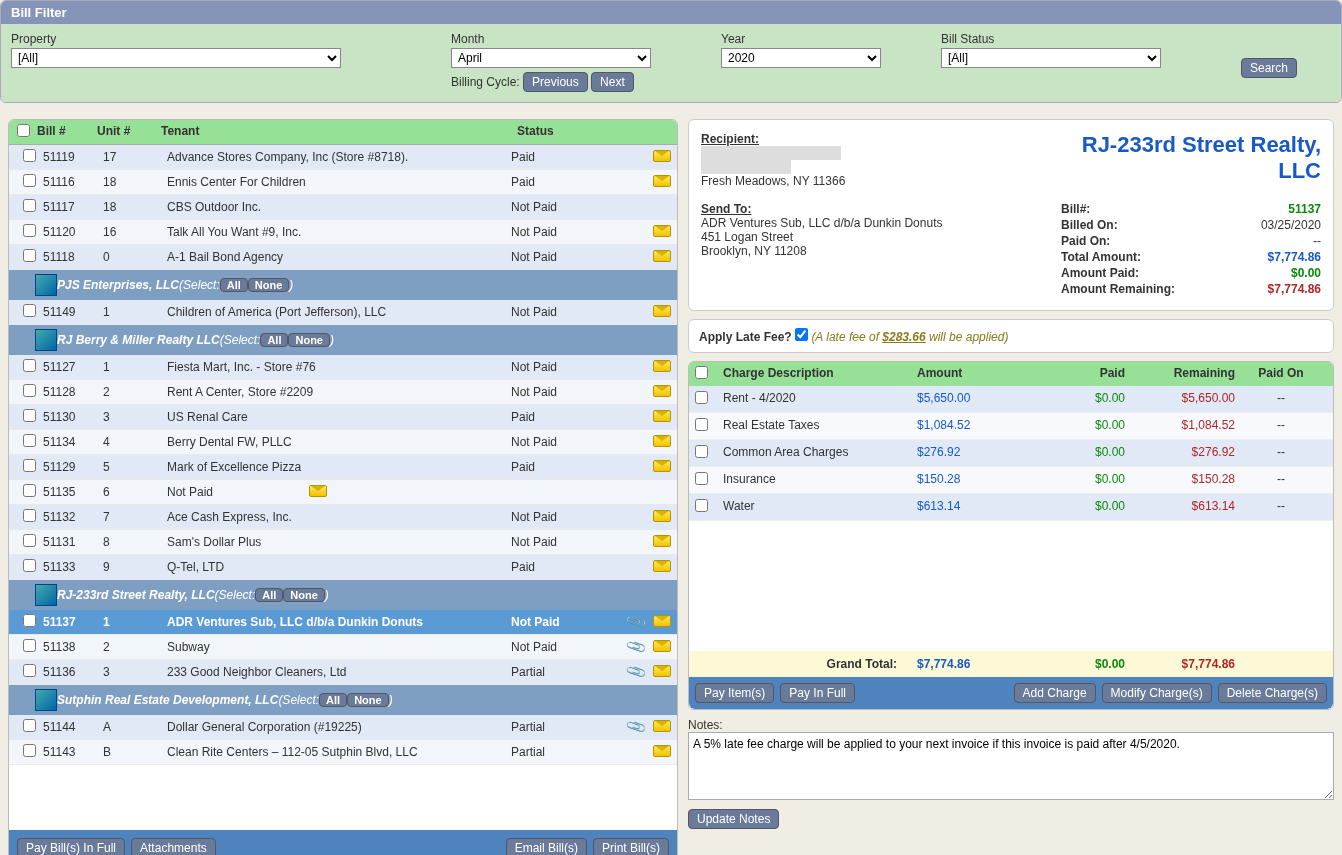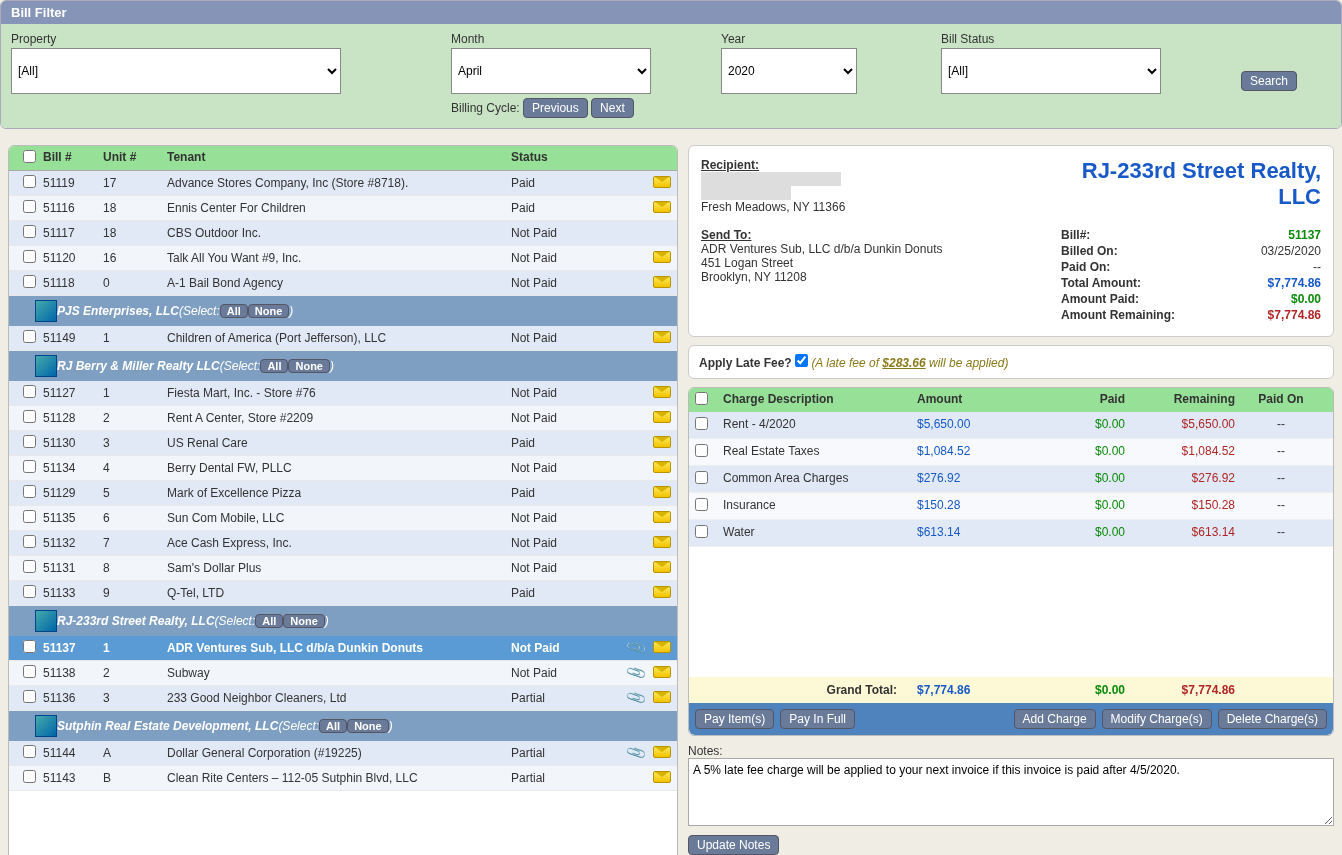--- a/index.html
+++ b/index.html
@@ -4,26 +4,26 @@
 <style>
 * { box-sizing: border-box; margin: 0; padding: 0; }
 body { font-family: Arial, sans-serif; font-size: 12px; background: #f0ede4; color: #333; }
 .container { display: flex; gap: 10px; padding: 8px; }
 .left-panel { width: 670px; }
 .right-panel { flex: 1; }
 .filter-box { border: 1px solid #aab; border-radius: 6px; overflow: hidden; margin-bottom: 8px; }
 .filter-header { background: #8694b8; color: #fff; padding: 4px 10px; font-weight: bold; font-size: 13px; }
 .filter-body { background: #c9e4c5; padding: 8px 10px 10px 10px; display: flex; gap: 20px; align-items: flex-start; }
 .filter-col label { display: block; font-size: 12px; color: #333; margin-bottom: 2px; }
-.filter-col select { font-size: 12px; padding: 14px 2px; background: #fff; border: 1px solid #888; }
+.filter-col select { font-size: 12px; padding: 1px 2px; background: #fff; border: 1px solid #888; }
 .billing-cycle { margin-top: 4px; font-size: 12px; }
 .btn { background: #6a7a99; color: #ffffff; border: 1px solid #556; border-radius: 4px; padding: 2px 8px; font-size: 12px; cursor: pointer; }
 .search-btn-wrap { align-self: center; padding-top: 12px; }
 .table-box { border: 1px solid #bbb; border-radius: 6px; overflow: hidden; background: #fff; }
-.table-header { background: #97e097; display: flex; padding: 4px 6px; font-weight: bold; color: #333; border-bottom: 1px solid #aaa; }
+.table-header { background: #97e097; display: flex; padding: 4px 0; font-weight: bold; color: #333; border-bottom: 1px solid #aaa; }
 .col-chk { width: 28px; text-align: center; }
 .col-bill { width: 60px; }
 .col-unit { width: 64px; }
 .col-tenant { flex: 1; }
 .col-status { width: 106px; }
 .col-icons { width: 54px; text-align: right; }
 .table-body { height: 652px; overflow-y: scroll; }
 .row { display: flex; padding: 4px 6px; align-items: center; border-bottom: 1px solid #e9e9e9; }
 .row.odd { background: #e0e9f5; }
 .row.even { background: #f2f5fa; }
@@ -85,21 +85,21 @@
       <label>Month</label>
       <select style="width:200px"><option>April</option></select>
       <div class="billing-cycle">
         <span>Billing Cycle:</span>
         <button class="btn">Previous</button>
         <button class="btn">Next</button>
       </div>
     </div>
     <div class="filter-col" style="width:200px">
       <label>Year</label>
-      <select style="width:136px"><option>2020</option></select>
+      <select style="width:160px"><option>2020</option></select>
     </div>
     <div class="filter-col" style="width:280px">
       <label>Bill Status</label>
       <select style="width:220px"><option>[All]</option></select>
     </div>
     <div class="search-btn-wrap">
       <button class="btn">Search</button>
     </div>
   </div>
 </div>
@@ -250,21 +250,20 @@
       <div class="col-status">Paid</div>
       <div class="col-icons">
         
         <span class="mail-icon"></span>
       </div>
           </div>
           <div class="row even">
             <div class="col-chk"><input type="checkbox" style=""></div>
       <div class="col-bill">51135</div>
       <div class="col-unit">6</div>
-      <div class="col-tenant">Sun Com Mobile, LLC</div>
       <div class="col-status">Not Paid</div>
       <div class="col-icons">
         
         <span class="mail-icon"></span>
       </div>
           </div>
           <div class="row odd">
             <div class="col-chk"><input type="checkbox" style=""></div>
       <div class="col-bill">51132</div>
       <div class="col-unit">7</div>

